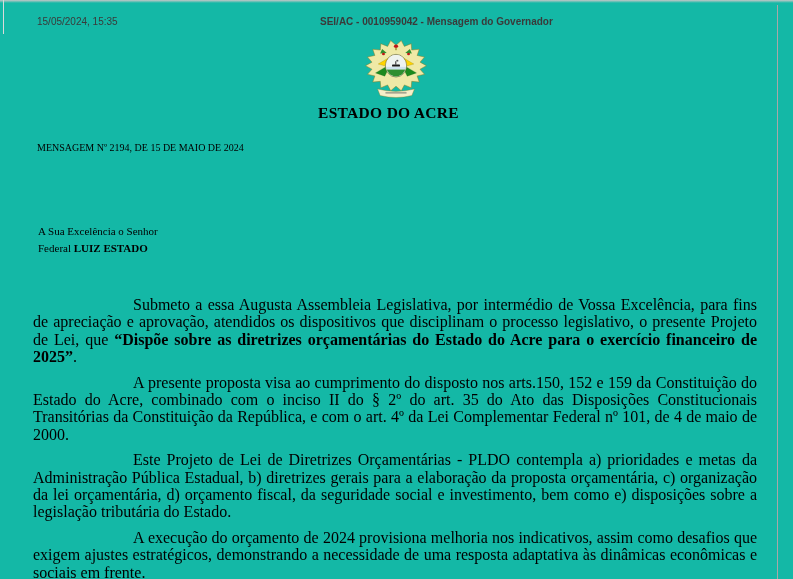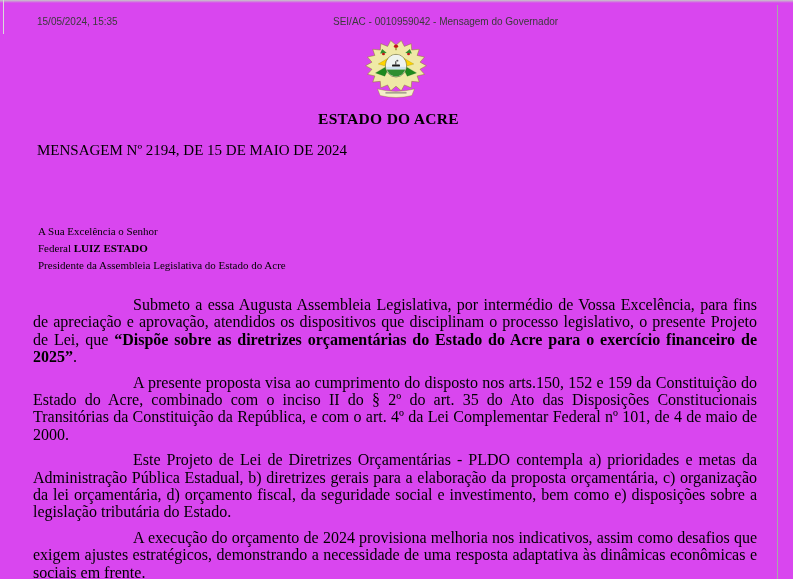--- a/index.html
+++ b/index.html
@@ -1,37 +1,37 @@
 <!DOCTYPE html>
 <html lang="pt"><head>
 <meta charset="utf-8">
 <style>
   html,body{margin:0;padding:0;background:#ffffff;}
   body{width:793px;height:579px;overflow:hidden;}
   .page{
     position:relative;width:793px;height:579px;overflow:hidden;
-    background:#d946ef;color:#000;
+    background:#14b8a6;color:#000;
     font-family:"Liberation Serif","DejaVu Serif",serif;
   }
   .top-shade{position:absolute;top:0;left:0;right:0;height:3px;
     background:linear-gradient(180deg,#c7c7c7,rgba(255,255,255,0));}
   .left-shade{position:absolute;top:0;left:3px;width:1px;height:34px;background:#dadada;}
   .right-edge{position:absolute;top:5px;bottom:0;left:777px;width:1px;background:#a8a8a8;}
 
   .print-header{position:absolute;top:16px;left:0;width:793px;height:14px;
     font-family:"Liberation Sans","DejaVu Sans",sans-serif;font-size:10px;color:#3a3a3a;}
   .ph-date{position:absolute;left:37px;top:0;}
-  .ph-center{position:absolute;left:333px;top:0;}
+  .ph-center{position:absolute;left:320px;top:0;font-weight:bold;}
 
   .coat{position:absolute;top:38px;left:363px;}
 
-  .org-title{position:absolute;top:110px;left:0;width:777px;text-align:center;
+  .org-title{position:absolute;top:104px;left:0;width:777px;text-align:center;
     font-size:15.5px;font-weight:bold;letter-spacing:.3px;}
 
-  .msg-title{position:absolute;top:142px;left:37px;font-size:15px;text-align:right;}
+  .msg-title{position:absolute;top:142px;left:37px;font-size:10px;text-align:right;}
 
   .addressee{position:absolute;top:223px;left:38px;font-size:11px;line-height:17.2px;}
 
   .body-text{position:absolute;top:296px;left:33px;width:724px;
     font-size:16px;line-height:17.4px;text-align:justify;}
   .body-text p{margin:0 0 8px 0;text-indent:100px;}
   b{font-weight:bold;}
 </style>
 </head>
 <body>
@@ -75,21 +75,20 @@
     <rect x="34" y="98.5" width="32" height="1.4" fill="#555"></rect>
   </svg>
 
   <div class="org-title">ESTADO DO ACRE</div>
 
   <div class="msg-title">MENSAGEM Nº 2194, DE 15 DE MAIO DE 2024</div>
 
   <div class="addressee">
     <div>A Sua Excelência o Senhor</div>
     <div><span>Federal </span><b>LUIZ ESTADO</b></div>
-    <div>Presidente da Assembleia Legislativa do Estado do Acre</div>
   </div>
 
   <div class="body-text">
     <p><span>Submeto a essa Augusta Assembleia Legislativa, por intermédio de Vossa Excelência, para fins de apreciação e aprovação, atendidos os dispositivos que disciplinam o processo legislativo, o presente Projeto de Lei, que </span><b>“Dispõe sobre as diretrizes orçamentárias do Estado do Acre para o exercício financeiro de 2025”</b><span>.</span></p>
     <p>A presente proposta visa ao cumprimento do disposto nos arts.150, 152 e 159 da Constituição do Estado do Acre, combinado com o inciso II do § 2º do art. 35 do Ato das Disposições Constitucionais Transitórias da Constituição da República, e com o art. 4º da Lei Complementar Federal nº 101, de 4 de maio de 2000.</p>
     <p>Este Projeto de Lei de Diretrizes Orçamentárias - PLDO contempla a) prioridades e metas da Administração Pública Estadual, b) diretrizes gerais para a elaboração da proposta orçamentária, c) organização da lei orçamentária, d) orçamento fiscal, da seguridade social e investimento, bem como e) disposições sobre a legislação tributária do Estado.</p>
     <p>A execução do orçamento de 2024 provisiona melhoria nos indicativos, assim como desafios que exigem ajustes estratégicos, demonstrando a necessidade de uma resposta adaptativa às dinâmicas econômicas e sociais em frente.</p>
   </div>
 
 </div>

